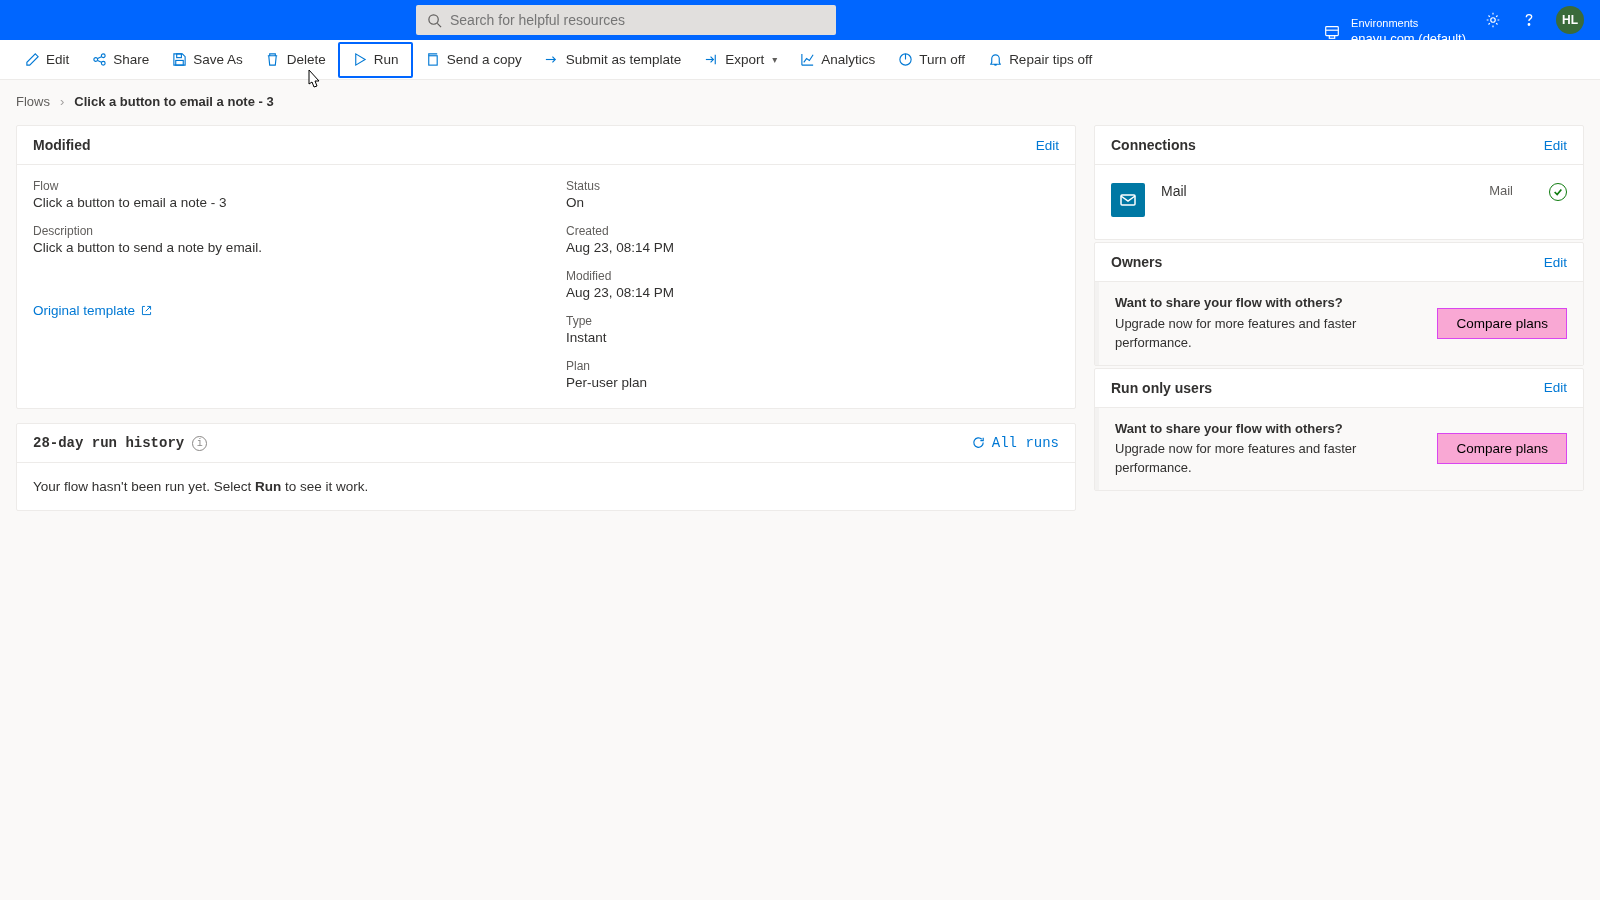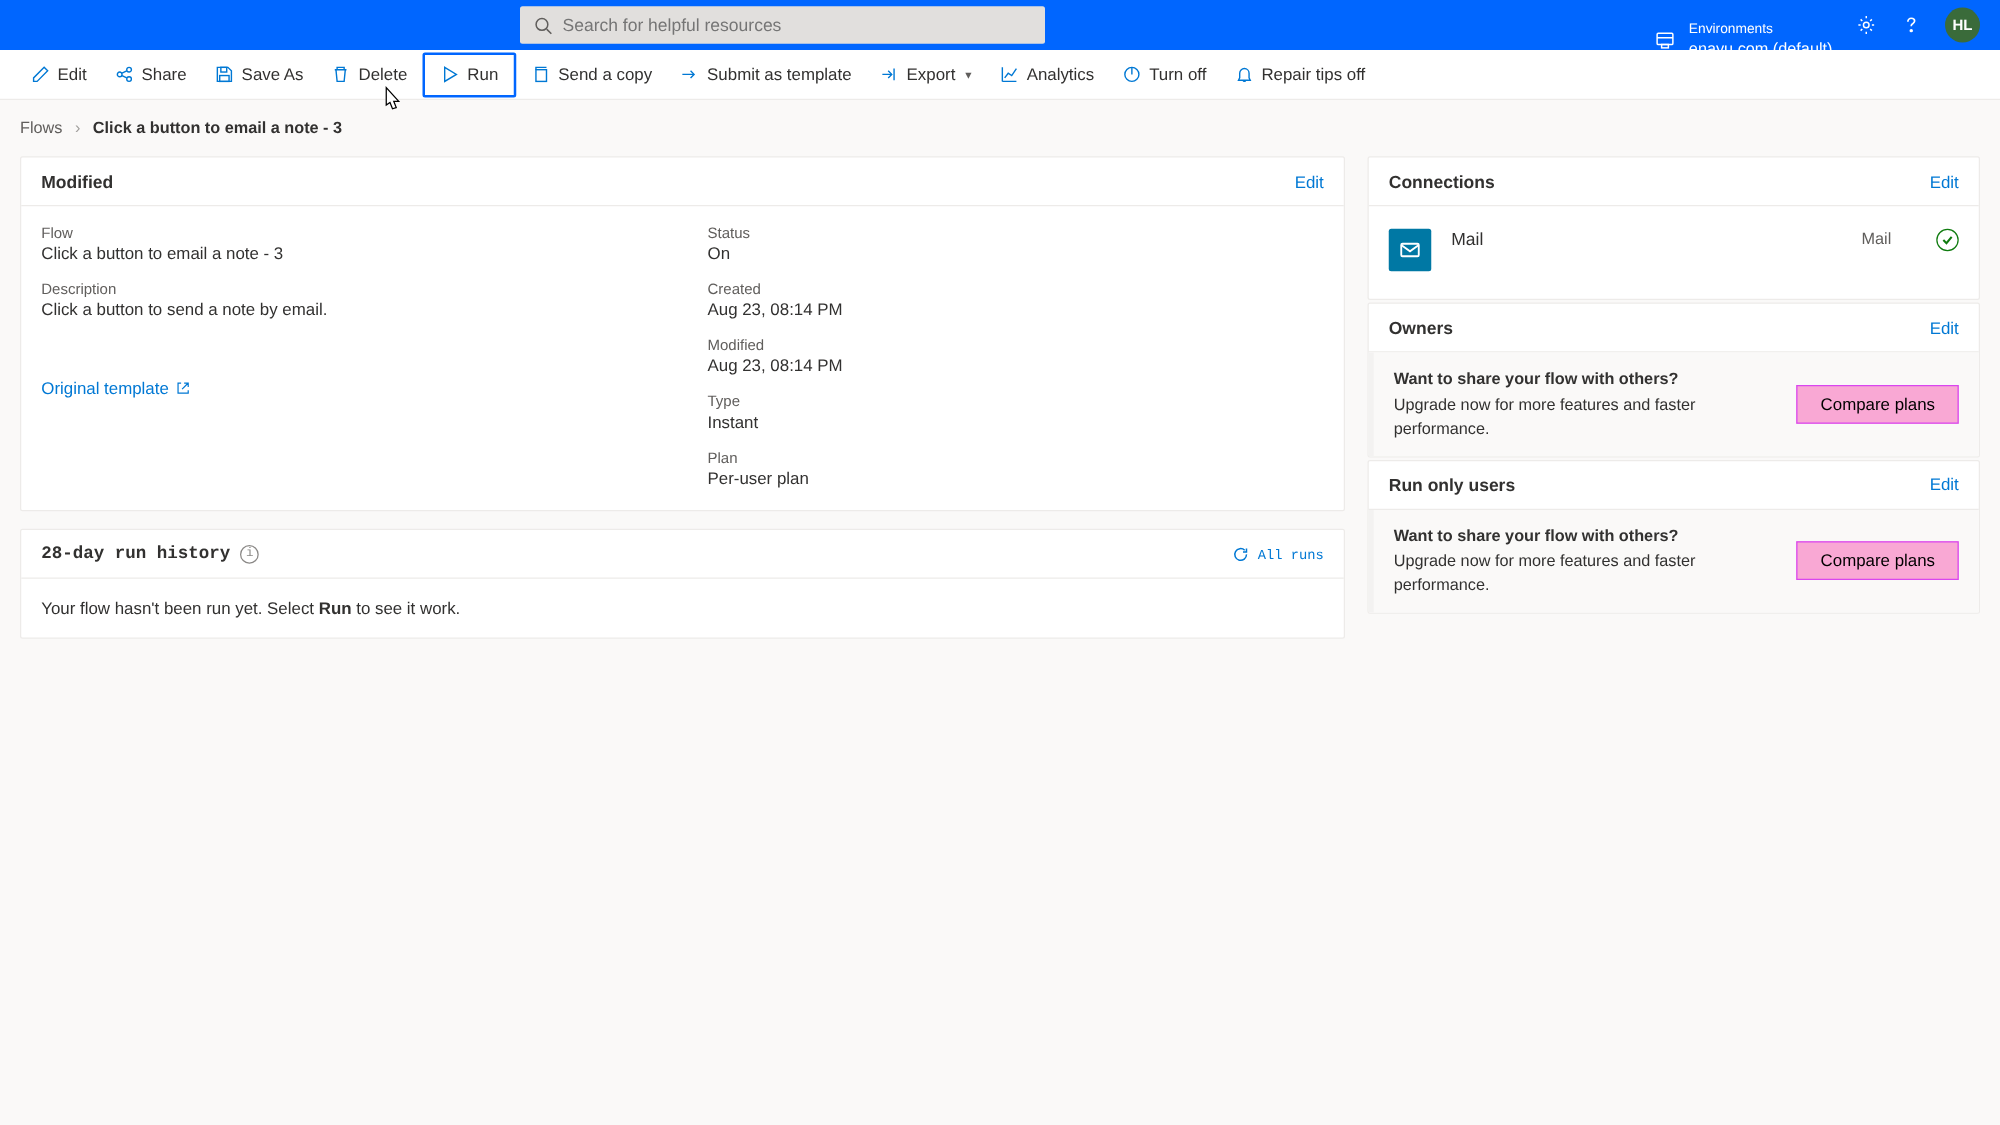--- a/index.html
+++ b/index.html
@@ -39,21 +39,21 @@
 
 .details-grid { display: flex; gap: 40px; }
 .details-col { flex: 1; display: flex; flex-direction: column; gap: 14px; }
 .detail-item .label { font-size: 12px; color: #605e5c; margin-bottom: 2px; }
 .detail-item .value { font-size: 13.5px; color: #323130; }
 .template-link { color: #0078d4; cursor: pointer; display: inline-flex; align-items: center; gap: 5px; margin-top: 20px; font-size: 13.5px; }
 
 .history-header { display: flex; align-items: center; gap: 8px; padding: 11px 16px; border-bottom: 1px solid #edebe9; font-family: Liberation Mono, monospace; }
 .history-header .title { font-weight: 600; font-size: 14px; }
 .info-circle { width: 15px; height: 15px; border: 1px solid #8a8886; border-radius: 50%; display: flex; align-items: center; justify-content: center; font-size: 10px; color: #8a8886; }
-.all-runs { margin-left: auto; color: #0078d4; cursor: pointer; display: flex; align-items: flex-end; gap: 6px; font-size: 11px; }
+.all-runs { margin-left: auto; color: #0078d4; cursor: pointer; display: flex; align-items: flex-start; gap: 6px; font-size: 14px; }
 .history-body { padding: 16px; font-size: 13.5px; color: #323130; }
 .history-body strong { font-weight: 600; }
 
 .conn-row { display: flex; gap: 16px; padding: 4px 0; }
 .conn-icon { width: 34px; height: 34px; background: #0078a4; border-radius: 2px; display: flex; align-items: center; justify-content: center; color: white; }
 .conn-name { font-size: 14px; }
 .conn-type { margin-left: auto; font-size: 13px; color: #605e5c; margin-right: 20px; }
 .conn-status { width: 18px; height: 18px; border: 1.5px solid #107c10; border-radius: 50%; display: flex; align-items: center; justify-content: center; color: #107c10; }
 
 .upgrade-box { background: #faf9f8; border-left: 4px solid #f3f2f1; padding: 12px 16px; margin: 0; display: flex; align-items: center; gap: 20px; }

